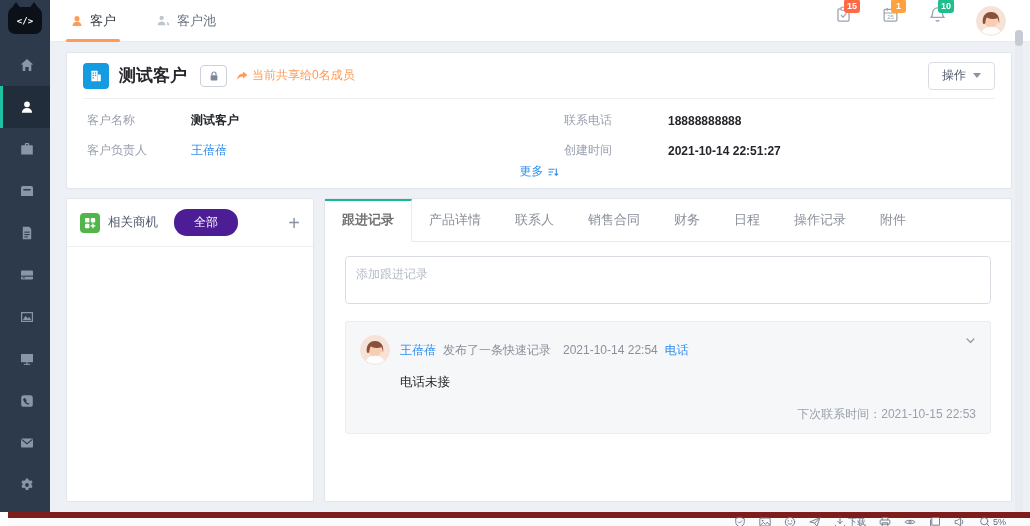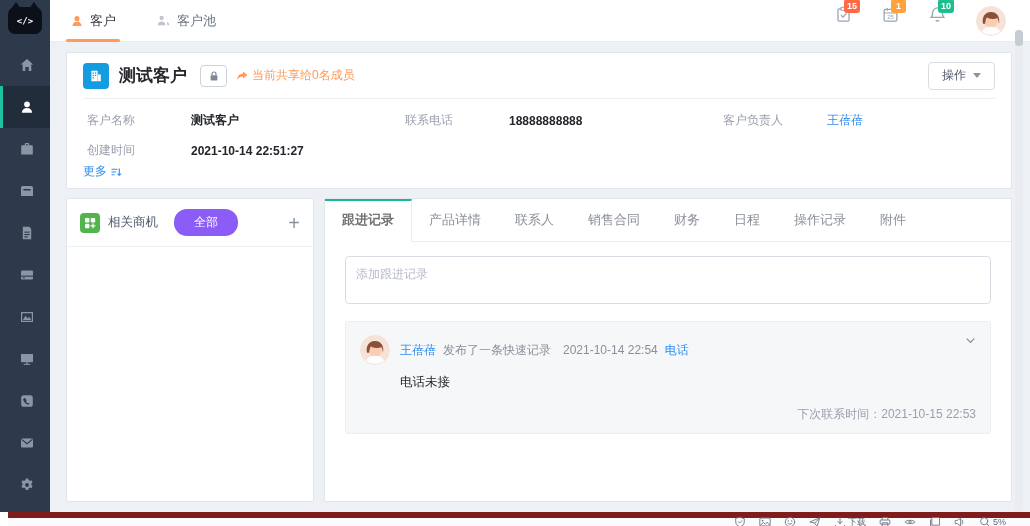--- a/index.html
+++ b/index.html
@@ -51,35 +51,35 @@
                align-items:center; justify-content:center; margin-right:10px; }
   .info-title { font-size:17px; font-weight:bold; color:#24262b; margin-right:13px; }
   .lock-btn { width:27px; height:22px; border:1px solid #ccd2dc; border-radius:4px; background:#fff;
               display:flex; align-items:center; justify-content:center; color:#7e8797; margin-right:9px; cursor:pointer; }
   .share-link { color:#ff9a57; font-size:12px; display:flex; align-items:center; gap:4px; cursor:pointer; }
   .action-btn { margin-left:auto; height:28px; padding:0 13px; border:1px solid #d9dde3; border-radius:4px;
                 background:#fff; font-size:12px; color:#515a6e; display:flex; align-items:center; gap:7px; cursor:pointer; }
   .caret-down { width:0; height:0; border-left:4px solid transparent; border-right:4px solid transparent;
                 border-top:5px solid #8a93a0; }
   .info-divider { border-top:1px solid #eceff3; }
-  .fields { display:grid; grid-template-columns:1fr 1fr 1fr; column-gap:46px; row-gap:13px; padding:13px 0 1px 4px; }
+  .fields { display:grid; grid-template-columns:1fr 1fr; column-gap:46px; row-gap:13px; padding:13px 0 1px 4px; }
   .field { display:flex; align-items:center; font-size:12px; }
   .f-label { width:104px; color:#9aa1ad; flex:none; }
   .f-value { color:#24262b; font-weight:bold; }
   .f-value.link { color:#2d8cf0; font-weight:normal; cursor:pointer; }
-  .more-row { display:flex; justify-content:flex-start; padding:3px 0 8px; }
+  .more-row { display:flex; justify-content:center; padding:3px 0 8px; }
   .more-link { color:#2d8cf0; display:flex; align-items:center; gap:3px; cursor:pointer; }
 
   .lower { display:flex; gap:10px; flex:1; min-height:0; }
   .opps-card { width:248px; flex:none; display:flex; flex-direction:column; }
   .opps-head { display:flex; align-items:center; padding:10px 13px; gap:8px; border-bottom:1px solid #eef1f4; }
   .opps-icon { width:20px; height:20px; border-radius:4px; background:#52b54b; display:flex;
                align-items:center; justify-content:center; }
   .opps-title { color:#515a6e; font-size:12.5px; }
-  .all-btn { margin-left:8px; background:#8b5cf6; color:#fff; border:none; border-radius:13px;
+  .all-btn { margin-left:8px; background:#4c1d95; color:#fff; border:none; border-radius:13px;
              font-size:12px; padding:5px 20px; cursor:pointer; }
   .add-opp { margin-left:auto; color:#8a93a0; font-size:20px; line-height:1; font-weight:300; cursor:pointer; }
   .opps-body { flex:1; }
 
   .detail-card { flex:1; display:flex; flex-direction:column; min-width:0; }
   .tabs { display:flex; border-bottom:1px solid #e9ecef; }
   .tab { padding:12px 17px; font-size:13px; color:#8a8f99; cursor:pointer; }
   .tab.active { color:#737373; font-weight:bold; border-top:2px solid #17b893;
                 border-right:1px solid #e9ecef; border-bottom:1px solid #fff; margin-bottom:-1px; padding-top:10px; }
   .tab-body { padding:14px 20px; display:flex; flex-direction:column; gap:17px; overflow:hidden; }

